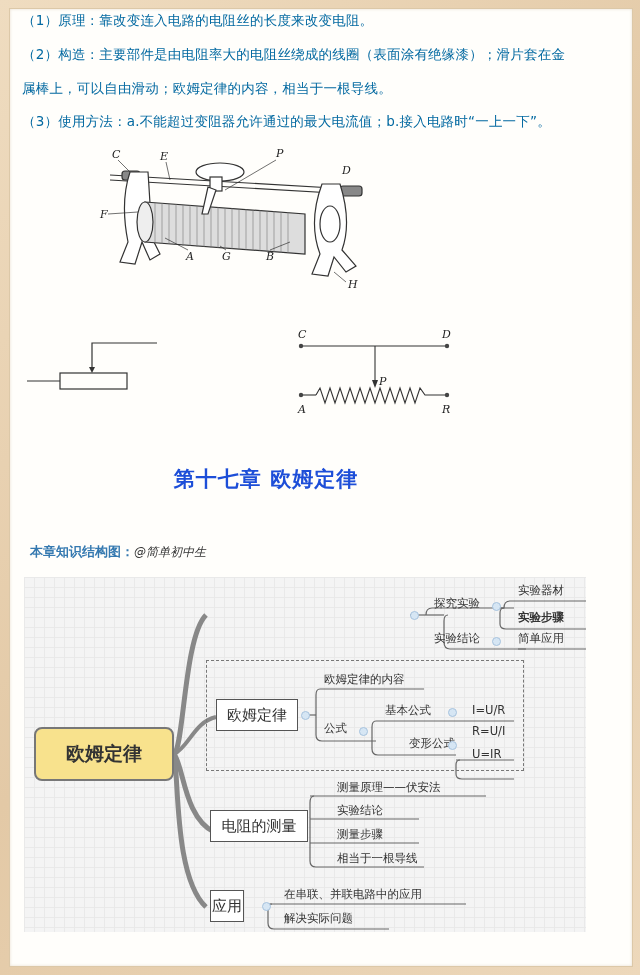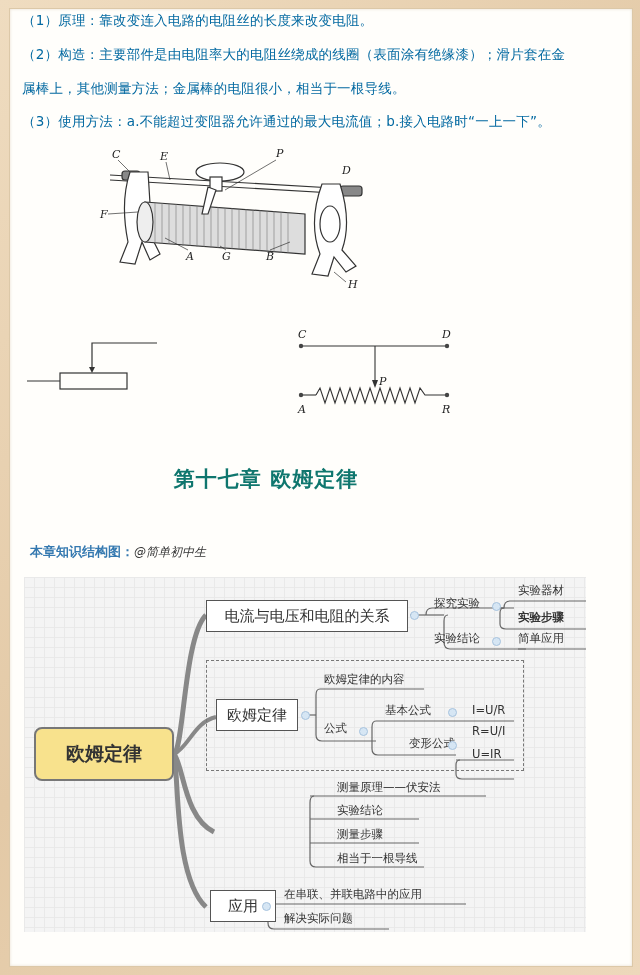--- a/index.html
+++ b/index.html
@@ -18,21 +18,21 @@
     border:1px solid #dcc8a8;
     box-shadow: inset 0 0 3px rgba(160,120,70,0.25);
   }
   .para {
     position:absolute; left:22px; font-size:13.5px; color:#0369a1;
     white-space:nowrap; letter-spacing:0.2px;
   }
   .fig-svg { position:absolute; }
   .chapter-title {
     position:absolute; left:0; width:532px; top:465px; text-align:center;
-    font-size:21px; font-weight:bold; color:#0f766e; letter-spacing:1px;
+    font-size:21px; font-weight:bold; color:#1d4ed8; letter-spacing:1px;
   }
   .kmap-label {
     position:absolute; left:24px; top:543px; font-size:13px;
     white-space:nowrap;
     margin-left:6px;
   }
   .kmap-label .k1 { color:#3579b0; font-weight:bold; }
   .kmap-label .k2 { color:#333; font-style:italic; font-size:12px; }
   .mindmap {
     position:absolute; left:24px; top:577px; width:562px; height:355px;
@@ -65,21 +65,21 @@
   .lines { position:absolute; left:0; top:0; }
 </style>
 </head>
 <body>
 
 <div class="frame"></div>
 <div class="paper"></div>
 
 <div class="para" style="top:12px">（1）原理：靠改变连入电路的电阻丝的长度来改变电阻。</div>
 <div class="para" style="top:46px">（2）构造：主要部件是由电阻率大的电阻丝绕成的线圈（表面涂有绝缘漆）；滑片套在金</div>
-<div class="para" style="top:80px; left:22px">属棒上，其他测量方法；金属棒的电阻很小，相当于一根导线。</div>
+<div class="para" style="top:80px; left:22px">属棒上，可以自由滑动；欧姆定律的内容，相当于一根导线。</div>
 <div class="para" style="top:113px">（3）使用方法：a.不能超过变阻器允许通过的最大电流值；b.接入电路时“一上一下”。</div>
 
 <svg class="fig-svg" style="left:90px; top:142px" width="290" height="155" viewBox="0 0 290 155">
   <g stroke="#333" stroke-width="1.2" fill="#fff">
 
     <line x1="20" y1="33" x2="260" y2="47"></line>
     <line x1="20" y1="38" x2="260" y2="52"></line>
     <rect x="32" y="29" width="18" height="9" rx="3" fill="#888"></rect>
     <rect x="250" y="44" width="22" height="10" rx="3" fill="#888"></rect>
 
@@ -212,21 +212,20 @@
       <path d="M286 242 L395 242"></path>
       <path d="M286 266 L395 266"></path>
 
       <path d="M248 327 Q244 327,244 332 L244 346 Q244 352,250 352 L365 352"></path>
       <path d="M244 327 L442 327"></path>
     </g>
   </svg>
 
   <div class="root" style="left:10px; top:150px; width:140px; height:54px;">欧姆定律</div>
 
-  <div class="node" style="left:182px; top:23px; width:202px; height:32px; font-size:15px;">电流与电压和电阻的关系</div>
   <div class="collapse" style="left:386px; top:34px;"></div>
   <div class="leaf" style="left:410px; top:19px;">探究实验</div>
   <div class="collapse" style="left:468px; top:25px;"></div>
   <div class="leaf" style="left:494px; top:6px;">实验器材</div>
   <div class="leaf" style="left:494px; top:33px;font-weight:bold;">实验步骤</div>
   <div class="leaf" style="left:410px; top:54px;">实验结论</div>
   <div class="collapse" style="left:468px; top:60px;"></div>
   <div class="leaf" style="left:494px; top:54px;text-align:right;">简单应用</div>
 
   <div class="dashed-group" style="left:182px; top:83px; width:318px; height:111px;"></div>
@@ -236,23 +235,24 @@
   <div class="leaf" style="left:300px; top:144px;">公式</div>
   <div class="collapse" style="left:335px; top:150px;"></div>
   <div class="leaf" style="left:361px; top:126px;">基本公式</div>
   <div class="collapse" style="left:424px; top:131px;"></div>
   <div class="leaf" style="left:448px; top:126px;">I=U/R</div>
   <div class="leaf" style="left:361px; top:159px;margin-left:24px;">变形公式</div>
   <div class="collapse" style="left:424px; top:164px;"></div>
   <div class="leaf" style="left:448px; top:147px;">R=U/I</div>
   <div class="leaf" style="left:448px; top:170px;">U=IR</div>
 
+  <div class="node" style="left:186px; top:233px; width:98px; height:32px; font-size:15px;">电阻的测量</div>
 
   <div class="leaf" style="left:313px; top:203px;">测量原理——伏安法</div>
   <div class="leaf" style="left:313px; top:226px;">实验结论</div>
   <div class="leaf" style="left:313px; top:250px;">测量步骤</div>
   <div class="leaf" style="left:313px; top:274px;">相当于一根导线</div>
 
-  <div class="node" style="left:186px; top:313px; width:66px; height:32px; font-size:15px;">应用</div>
+  <div class="node" style="left:186px; top:313px; width:34px; height:32px; font-size:15px;">应用</div>
   <div class="collapse" style="left:238px; top:325px;"></div>
   <div class="leaf" style="left:260px; top:310px;">在串联、并联电路中的应用</div>
   <div class="leaf" style="left:260px; top:334px;">解决实际问题</div>
 </div>
 
 </body></html>

